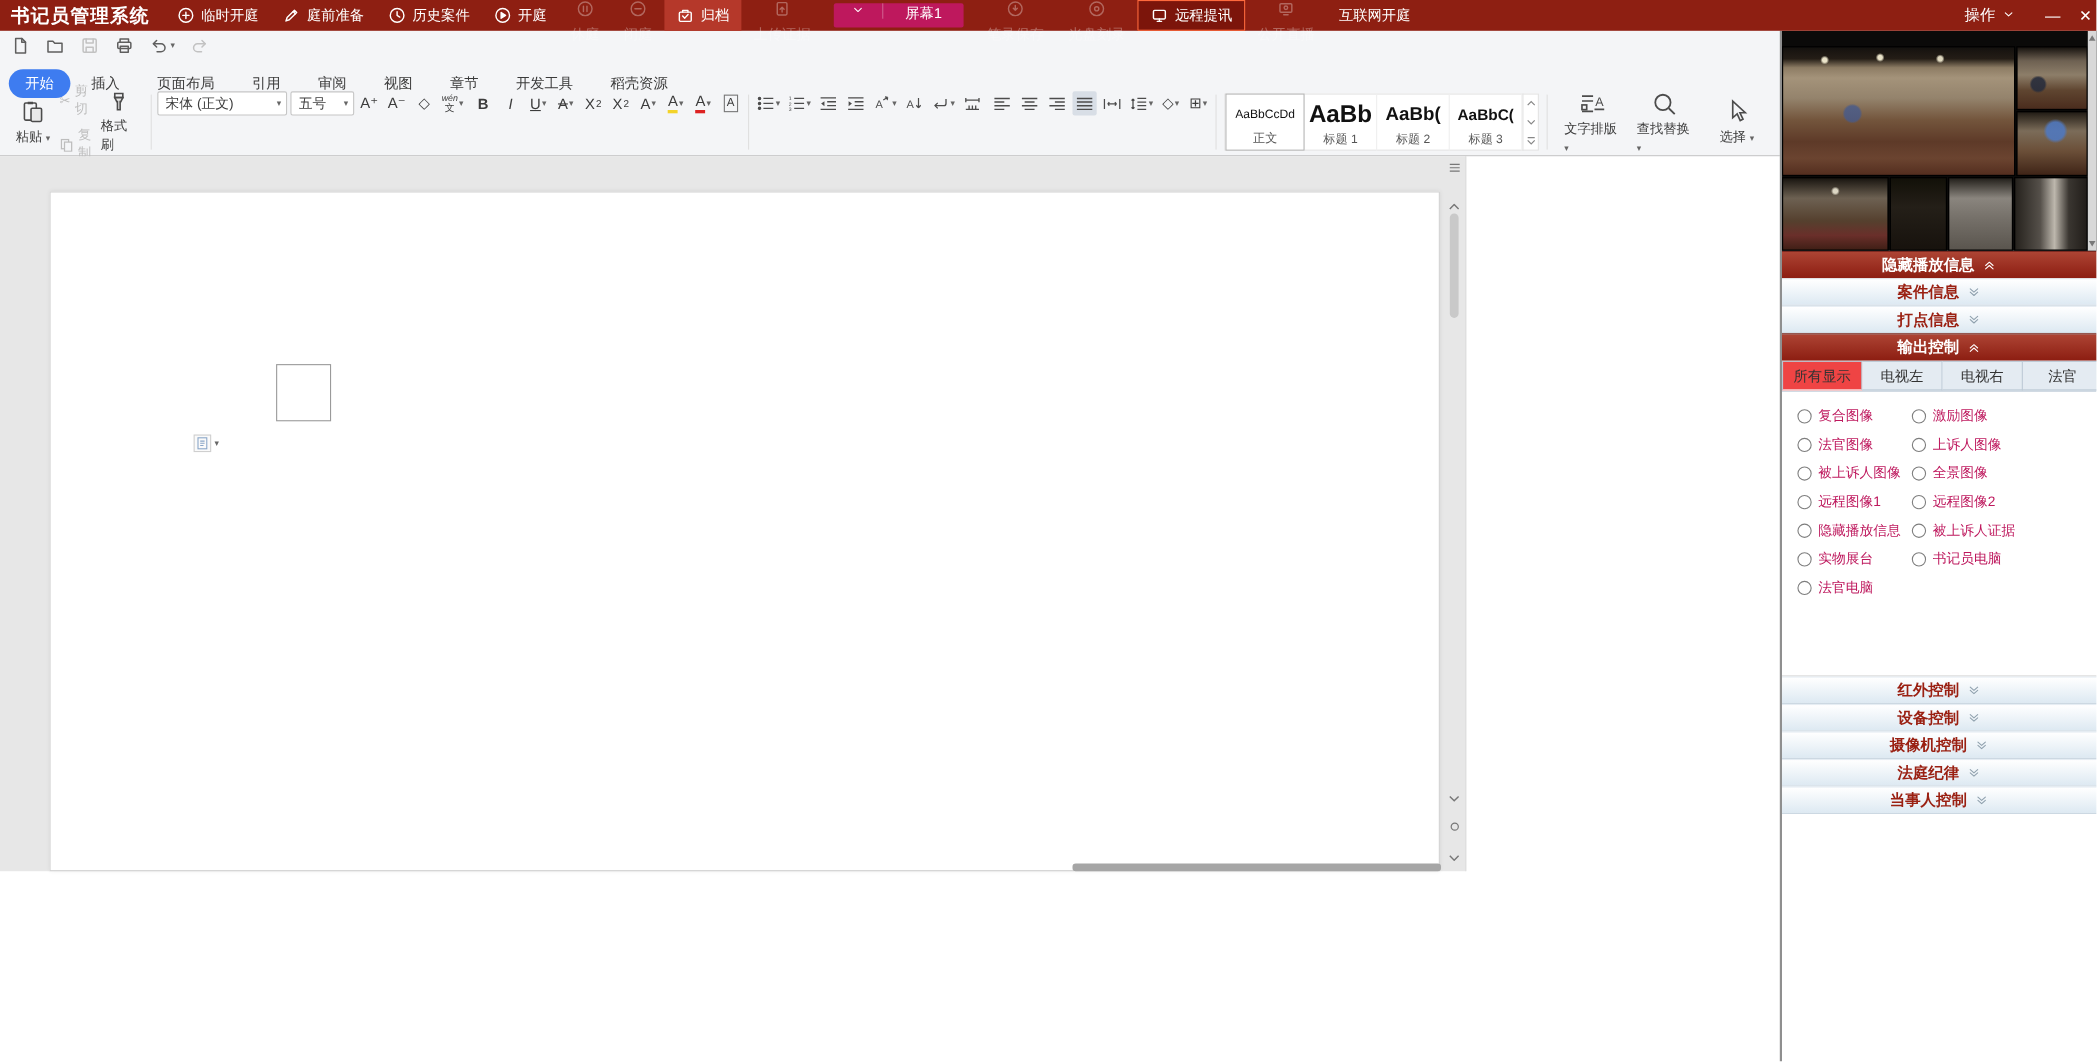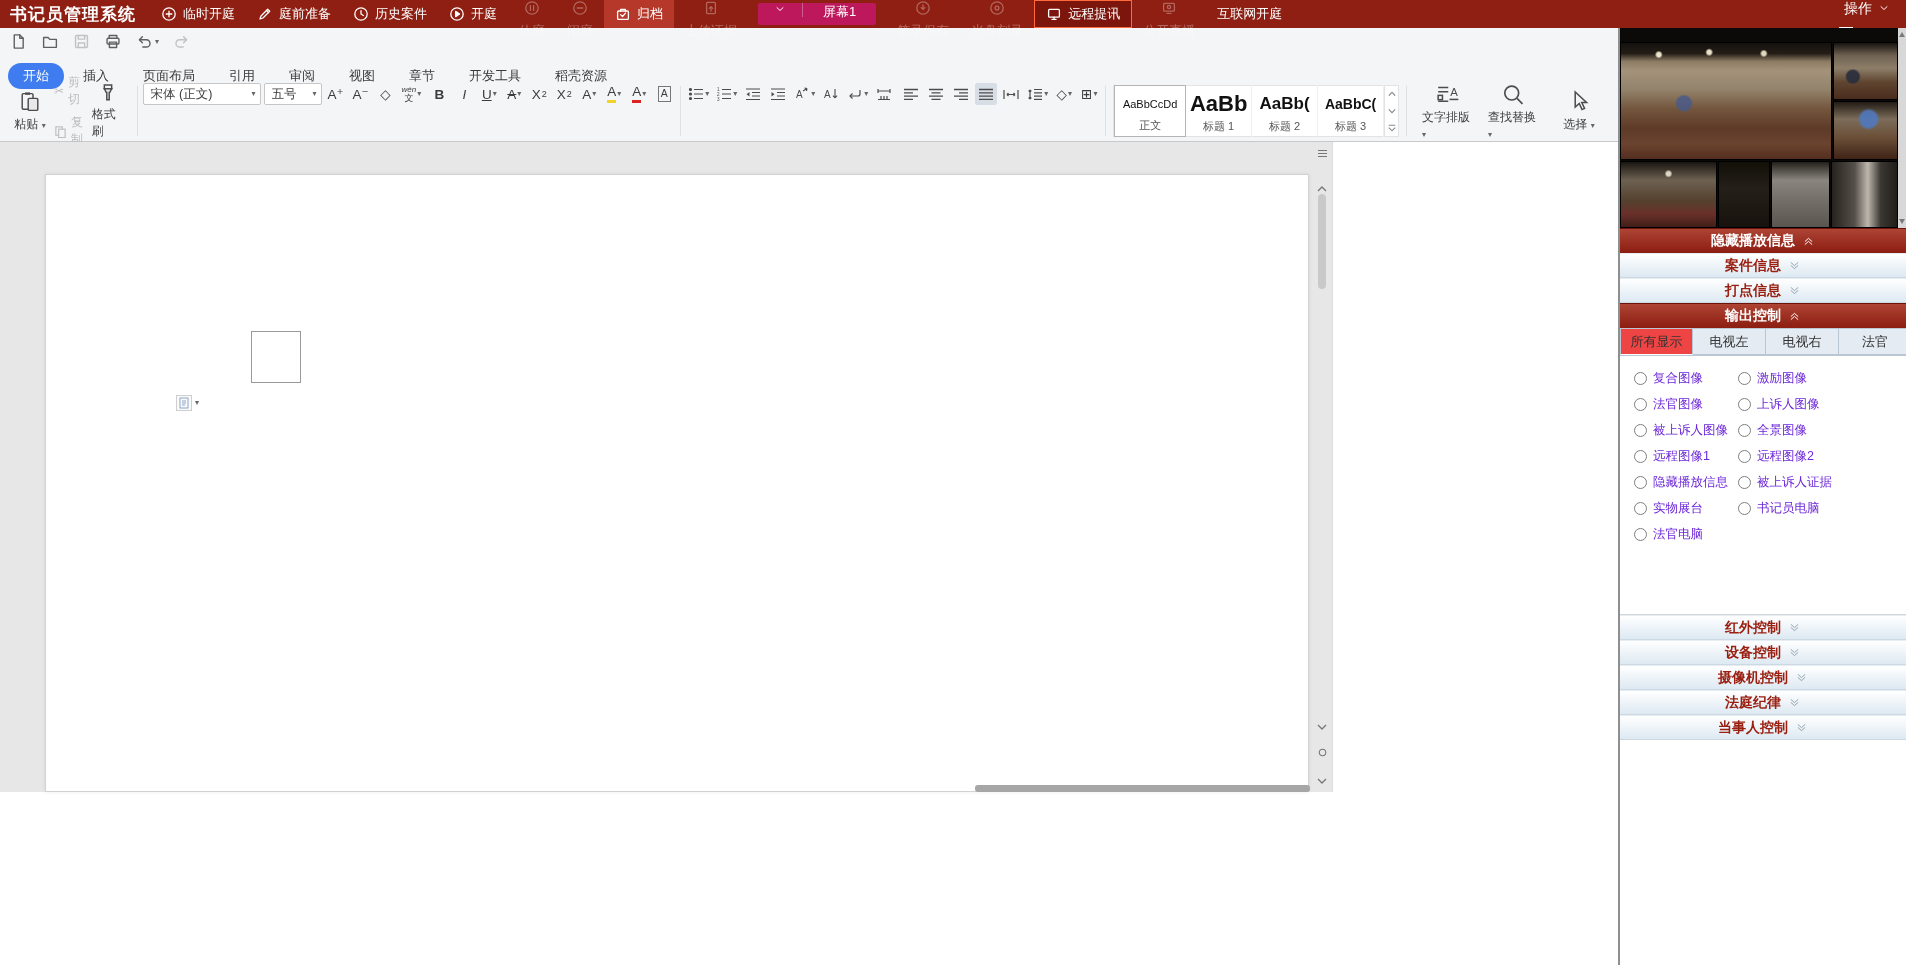--- a/index.html
+++ b/index.html
@@ -15,21 +15,21 @@
   .tmenu-item { display:flex; align-items:center; gap:6px; padding:0 11px; font-size:13px; cursor:default; white-space:nowrap; }
   .tmenu-item.highlighted { background:#b5382a; }
   .tmenu-item.outlined { background:#7c150b; border:1px solid #ff6a3d; }
   .tmenu-item.disabled { color:rgba(255,255,255,.32);flex-direction:column; }
   .tmenu-item .mi { display:inline-flex; }
   .screen-select { display:flex; align-items:flex-start; background:#be185d; height:22px; align-self:center;
     margin:0 10px; border-radius:2px; font-size:13px; }
   .ss-chev { padding:0 16px; display:flex; align-items:center; }
   .ss-div { width:1px; height:14px; background:rgba(255,255,255,.3); }
   .ss-label { padding:0 20px; }
-  .tbar-right { display:flex; align-items:stretch; margin-left:auto;flex-direction:column; }
+  .tbar-right { display:flex; align-items:stretch; margin-left:auto; }
   .op-btn { display:flex; align-items:center; gap:6px; font-size:14px; padding:0 16px; }
   .win-btn { width:36px; display:flex; align-items:center; justify-content:center; font-size:14px; }
   .win-btn.close { width:22px; overflow:hidden; justify-content:flex-start; padding-left:6px; }
 
   
   .topchrome { position:absolute; left:0; top:28px; width:1618px; height:114px; background:#f4f5f7;
     border-bottom:1px solid #c9c9c9; }
   .vline { position:absolute; left:1618px; top:28px; width:2px; height:937px; background:#8f8f8f; }
   .qat { height:24px; display:flex; align-items:center; gap:14px; padding:3px 0 0 10px; color:#5f5f5f; }
   .qat .qbtn { display:flex; align-items:center; gap:2px; }
@@ -123,21 +123,21 @@
     border-top:1px solid #e6edf3; border-bottom:1px solid #ccd8e2; }
   .sec .chev { display:inline-flex; }
   .sec.light .chev { color:#8fa0ad; }
   .out { height:287px; background:#fff; border-bottom:1px solid #d5d5d5; overflow:hidden; }
   .out-tabs { display:flex; height:28px; background:#eef3f8; border-bottom:1px solid #bac7d3; }
   .out-tab { flex:0 0 73px; display:flex; align-items:center; justify-content:center; font-size:13px;
     color:#333; background:#e4ebf2; border:1px solid #bac7d3; border-left:none; white-space:nowrap; overflow:hidden; }
   .out-tab:first-child { border-left:1px solid #bac7d3; }
   .out-tab.active { background:#ef4444; border-bottom:1px solid #fff; }
   .radios { display:grid; grid-template-columns:104px 1fr; row-gap:9px; padding:14px 0 0 14px; }
-  .ritem { display:flex; align-items:center; gap:6px; font-size:12.5px; color:#6d28d9; white-space:nowrap;text-align:right; }
+  .ritem { display:flex; align-items:center; gap:6px; font-size:12.5px; color:#be185d; white-space:nowrap;text-align:right; }
   .radio { width:13px; height:13px; min-width:13px; border:1px solid #7e7e7e; border-radius:50%; background:#fff; }
 </style>
 </head>
 <body>
 
 <div class="screen">
 
   <header class="titlebar">
     <div class="app-title">书记员管理系统</div>
     <nav class="tmenu">

